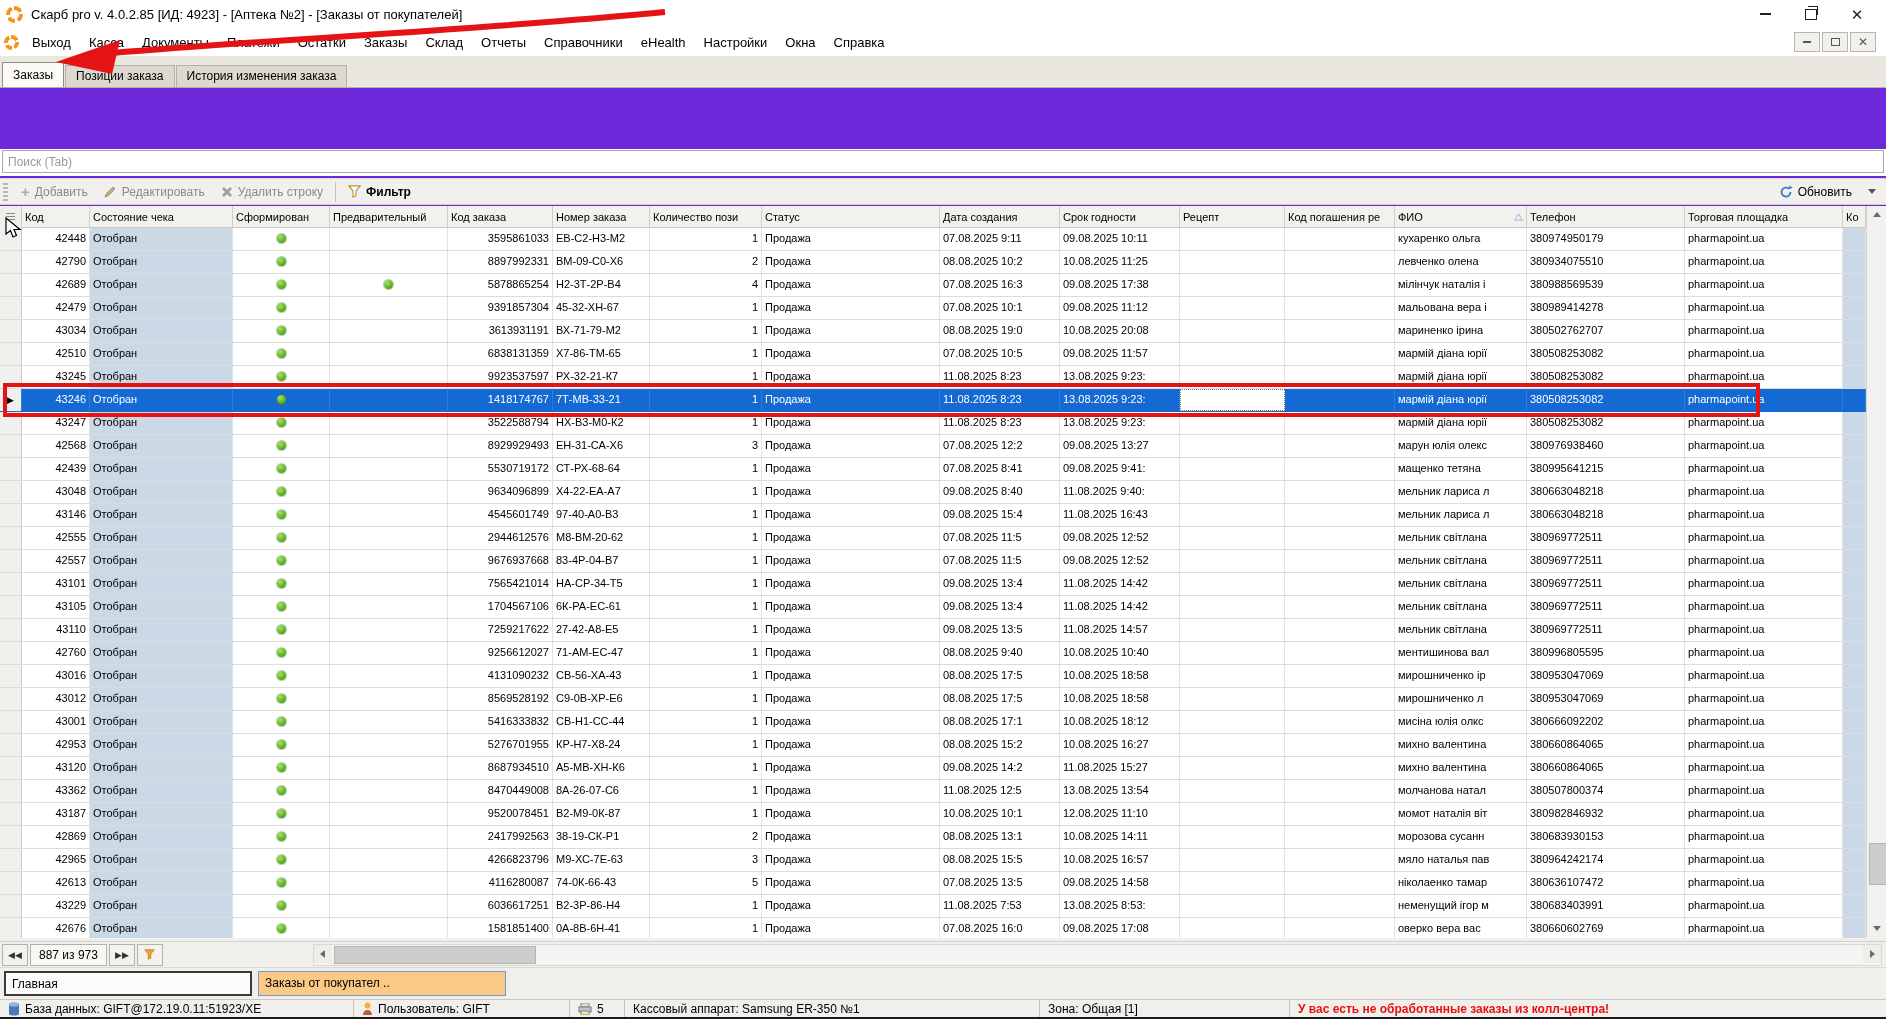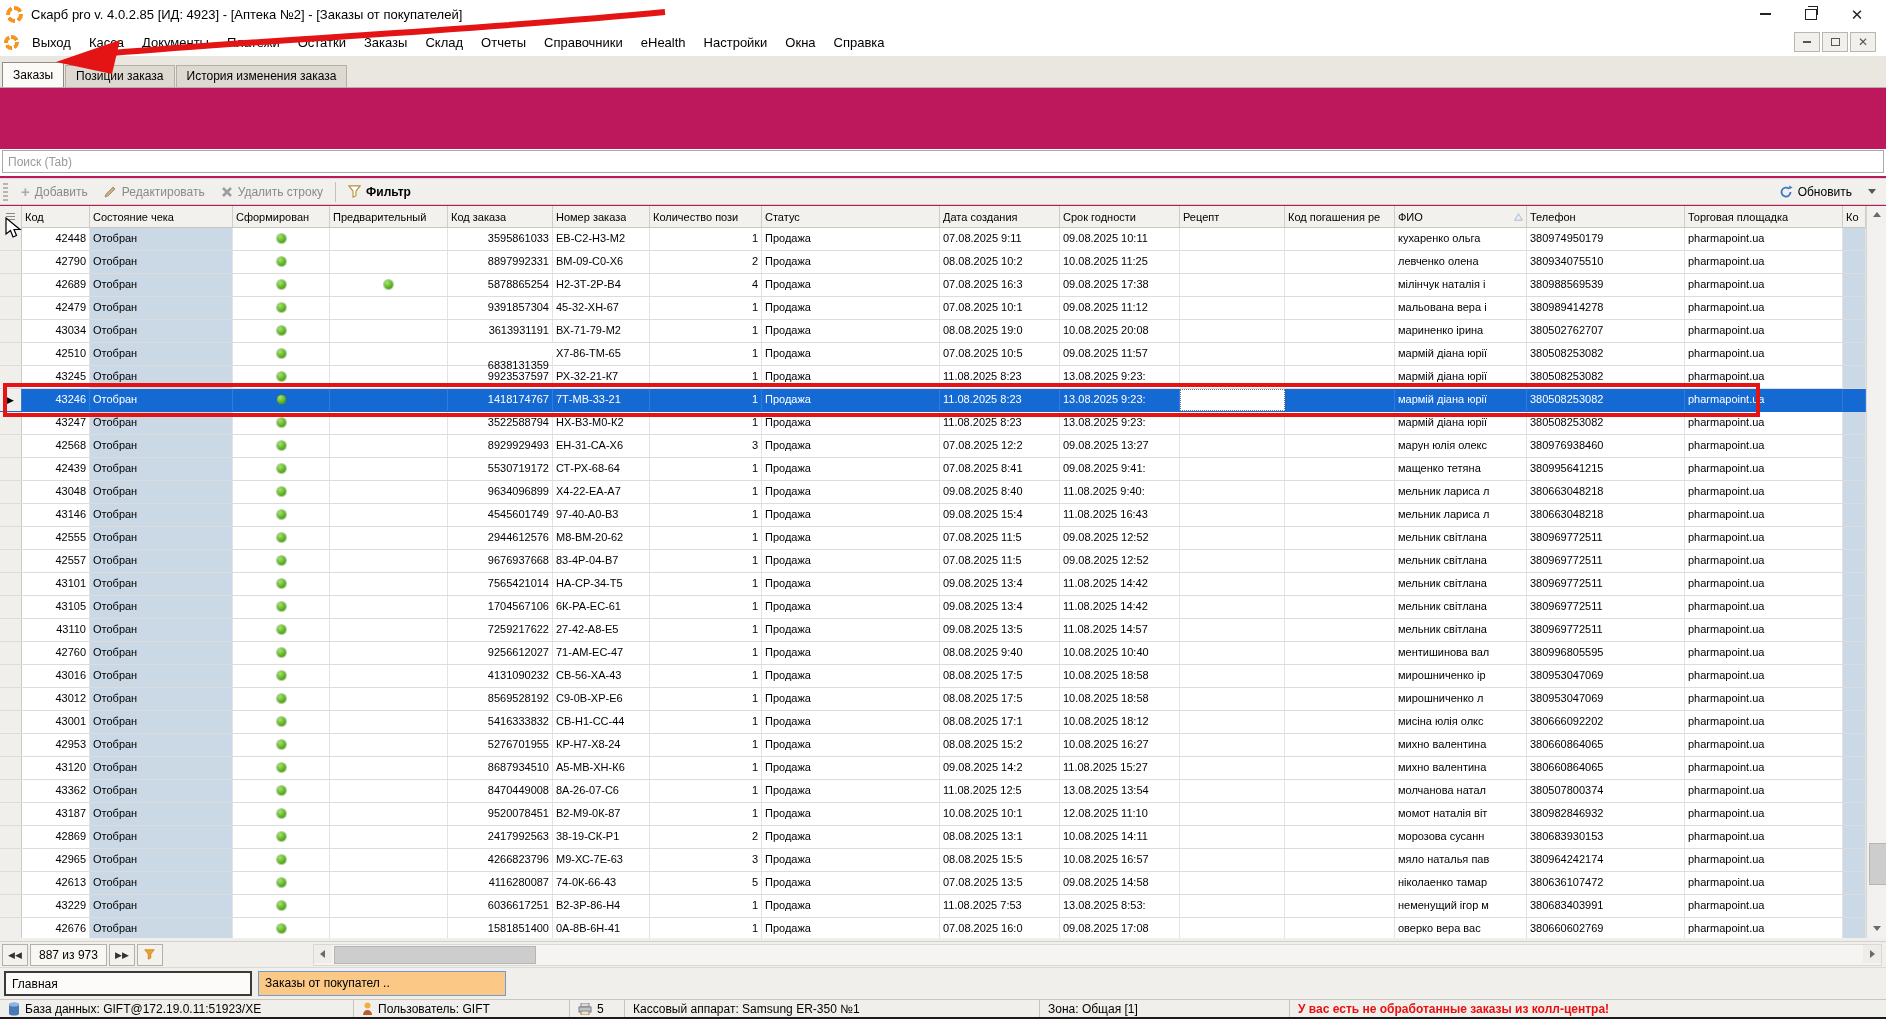--- a/index.html
+++ b/index.html
@@ -1,16 +1,16 @@
 <!DOCTYPE html>
 <html><head>
 <meta charset="utf-8">
 <style>
   html,body{margin:0;padding:0;background:#444;}
-  .screen{position:relative;width:1886px;height:1019px;background:#be185d;overflow:hidden;
+  .screen{position:relative;width:1886px;height:1019px;background:#6d28d9;overflow:hidden;
     font-family:"Liberation Sans",sans-serif;color:#000;}
   .abs{position:absolute;box-sizing:border-box;}
 
   
   .titlebar{top:0;left:0;width:1886px;height:28px;background:#fff;display:flex;align-items:center;padding:0 6px;}
   .logo{position:relative;width:17px;height:17px;border-radius:50%;flex:0 0 auto;
     background:conic-gradient(#f7941d 0 65deg,#fff 65deg 88deg,#f7941d 88deg 150deg,#fff 150deg 173deg,#f7941d 173deg 240deg,#fff 240deg 263deg,#f7941d 263deg 335deg,#fff 335deg 360deg);}
   .logo::after{content:"";position:absolute;inset:4px;background:#fff;border-radius:50%;}
   .titletext{font-size:13px;margin-left:8px;white-space:nowrap;}
   .wincontrols{margin-left:auto;display:flex;}
@@ -360,21 +360,21 @@
         <div class="gcell" style="width: 158px;">380502762707</div>
         <div class="gcell" style="width: 158px;">pharmapoint.ua</div>
         <div class="gcell bluebg" style="width: 23px;"></div>
       </div>
       <div class="grow">
         <div class="gcell selcol" style="width: 22px;"></div>
         <div class="gcell ar" style="width: 68px;">42510</div>
         <div class="gcell bluebg" style="width: 143px;">Отобран</div>
         <div class="gcell ac" style="width: 97px;"><span class="dot"></span></div>
         <div class="gcell ac" style="width: 118px;"></div>
-        <div class="gcell ar" style="width: 105px; margin-top: 12px;">6838131359</div>
+        <div class="gcell ar" style="width: 105px;">6838131359</div>
         <div class="gcell" style="width: 97px;">Х7-86-ТМ-65</div>
         <div class="gcell ar" style="width: 112px;">1</div>
         <div class="gcell" style="width: 178px;">Продажа</div>
         <div class="gcell" style="width: 120px;">07.08.2025 10:5</div>
         <div class="gcell" style="width: 120px;">09.08.2025 11:57</div>
         <div class="gcell" style="width: 105px;"></div>
         <div class="gcell" style="width: 110px;"></div>
         <div class="gcell" style="width: 132px;">мармій діана юрії</div>
         <div class="gcell" style="width: 158px;">380508253082</div>
         <div class="gcell" style="width: 158px;">pharmapoint.ua</div>

